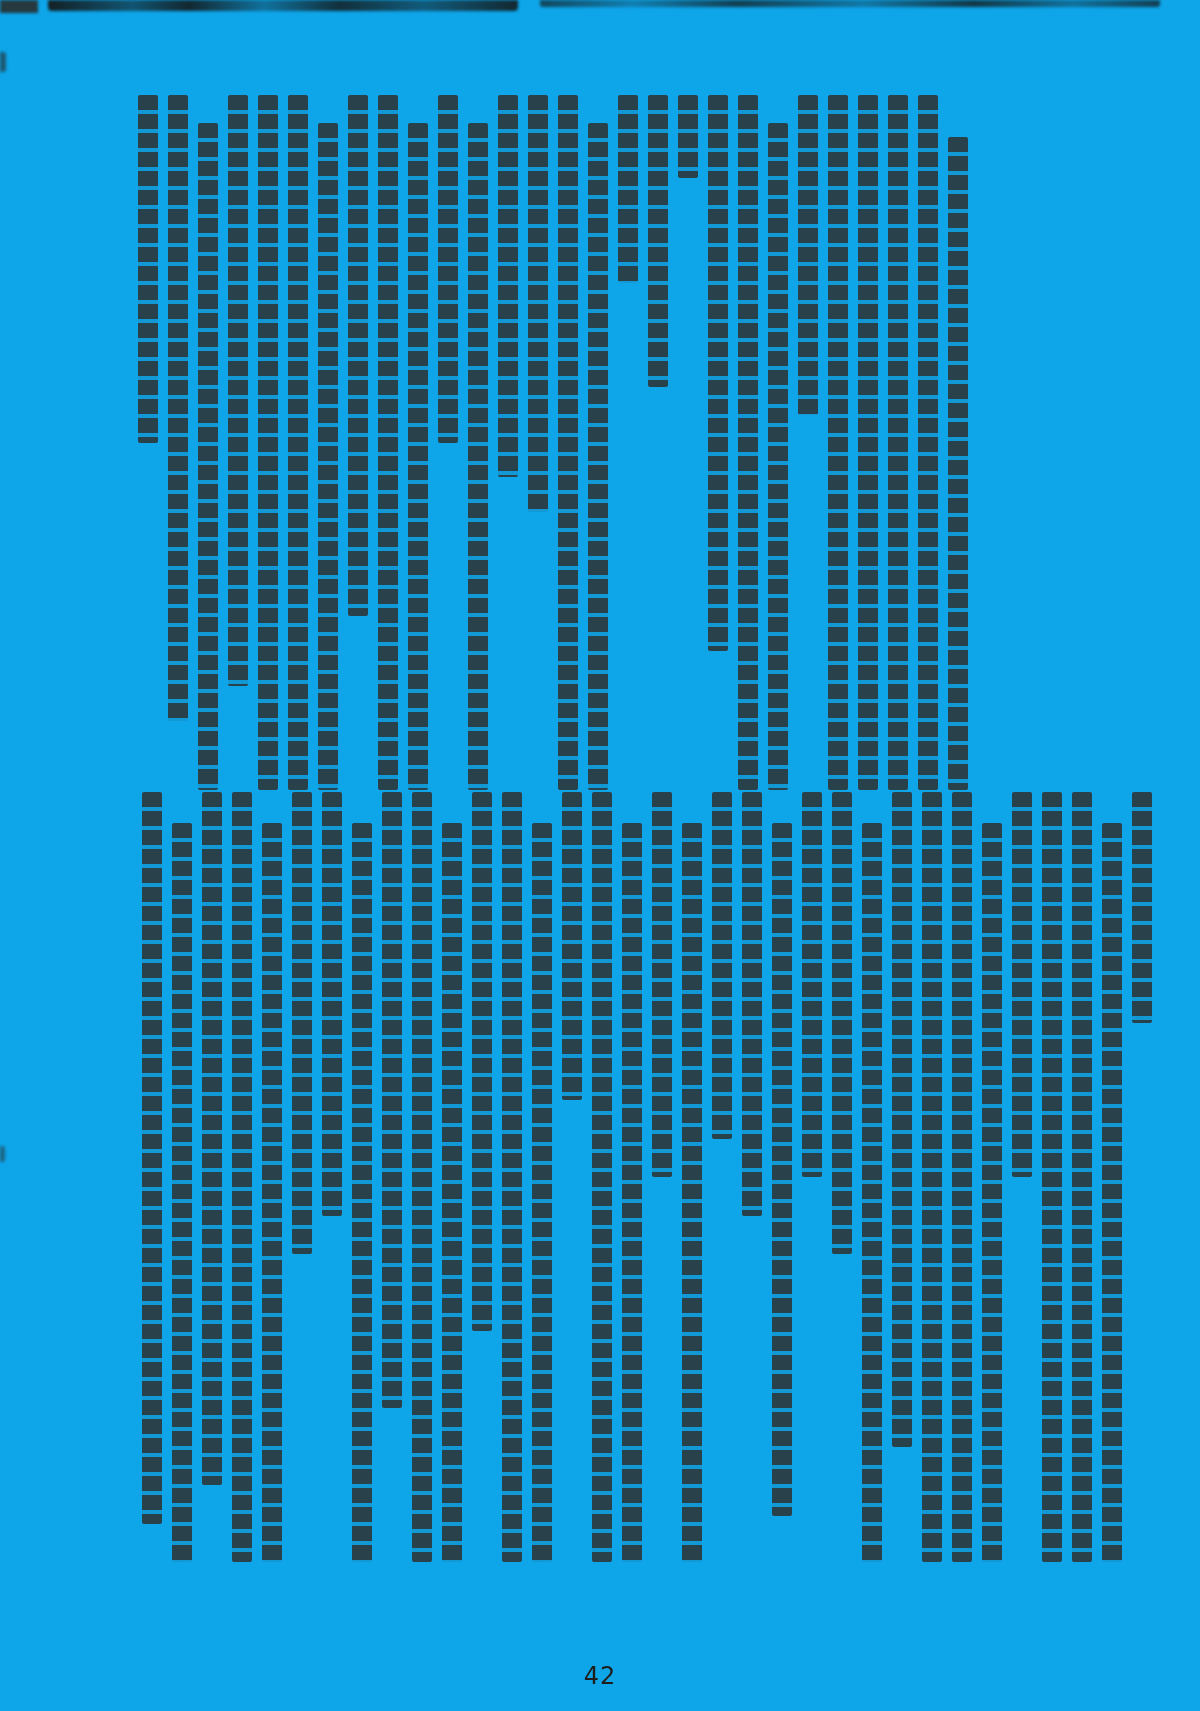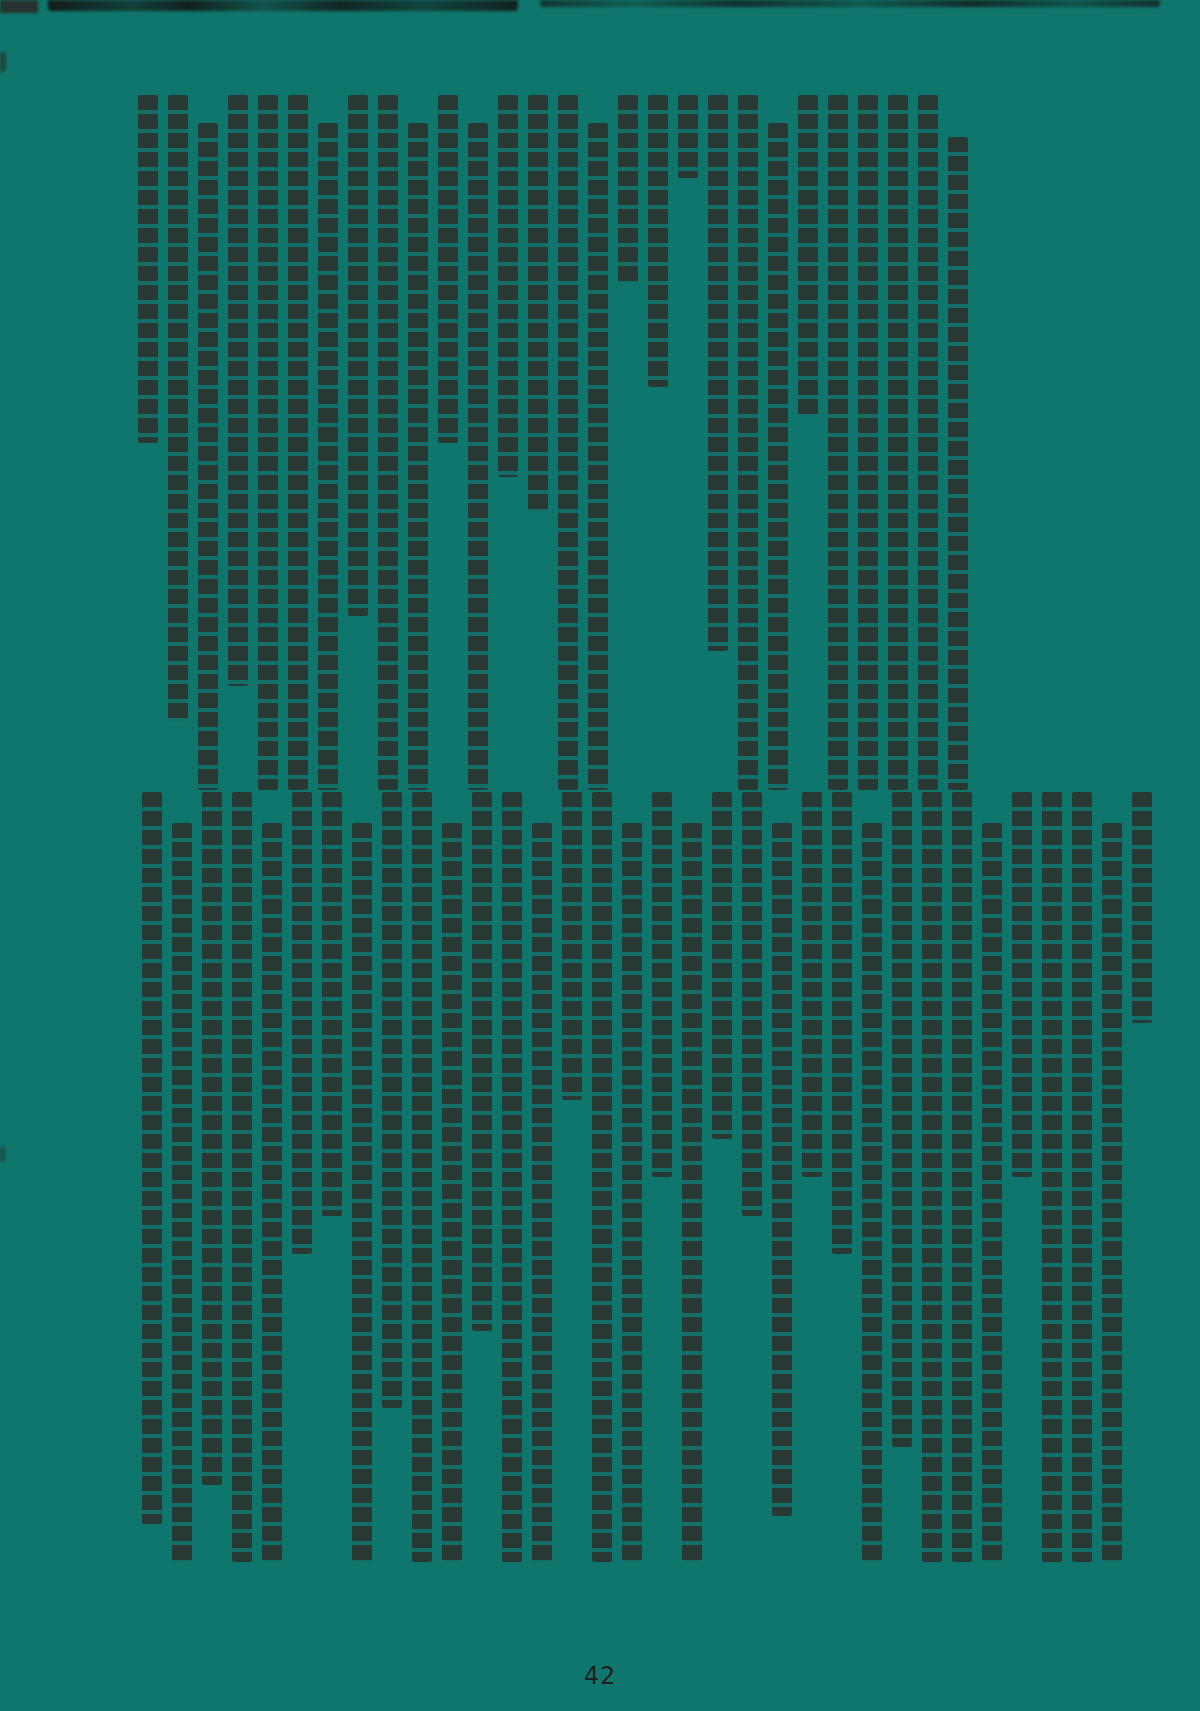--- a/index.html
+++ b/index.html
@@ -6,21 +6,21 @@
     margin: 0;
     padding: 0;
     background: #dcdcdc;
     font-family: "DejaVu Sans", sans-serif;
   }
   .page {
     position: relative;
     width: 1200px;
     height: 1711px;
     margin: 0 auto;
-    background: #0f766e;
+    background: #0ea5e9;
     overflow: hidden;
   }
   
   .artifact {
     position: absolute;
     background: #2a2722;
     filter: blur(1.5px);
   }
   .artifact-top-streak-left {
     top: 0; left: 48; left: 48px; width: 470px; height: 11px;

